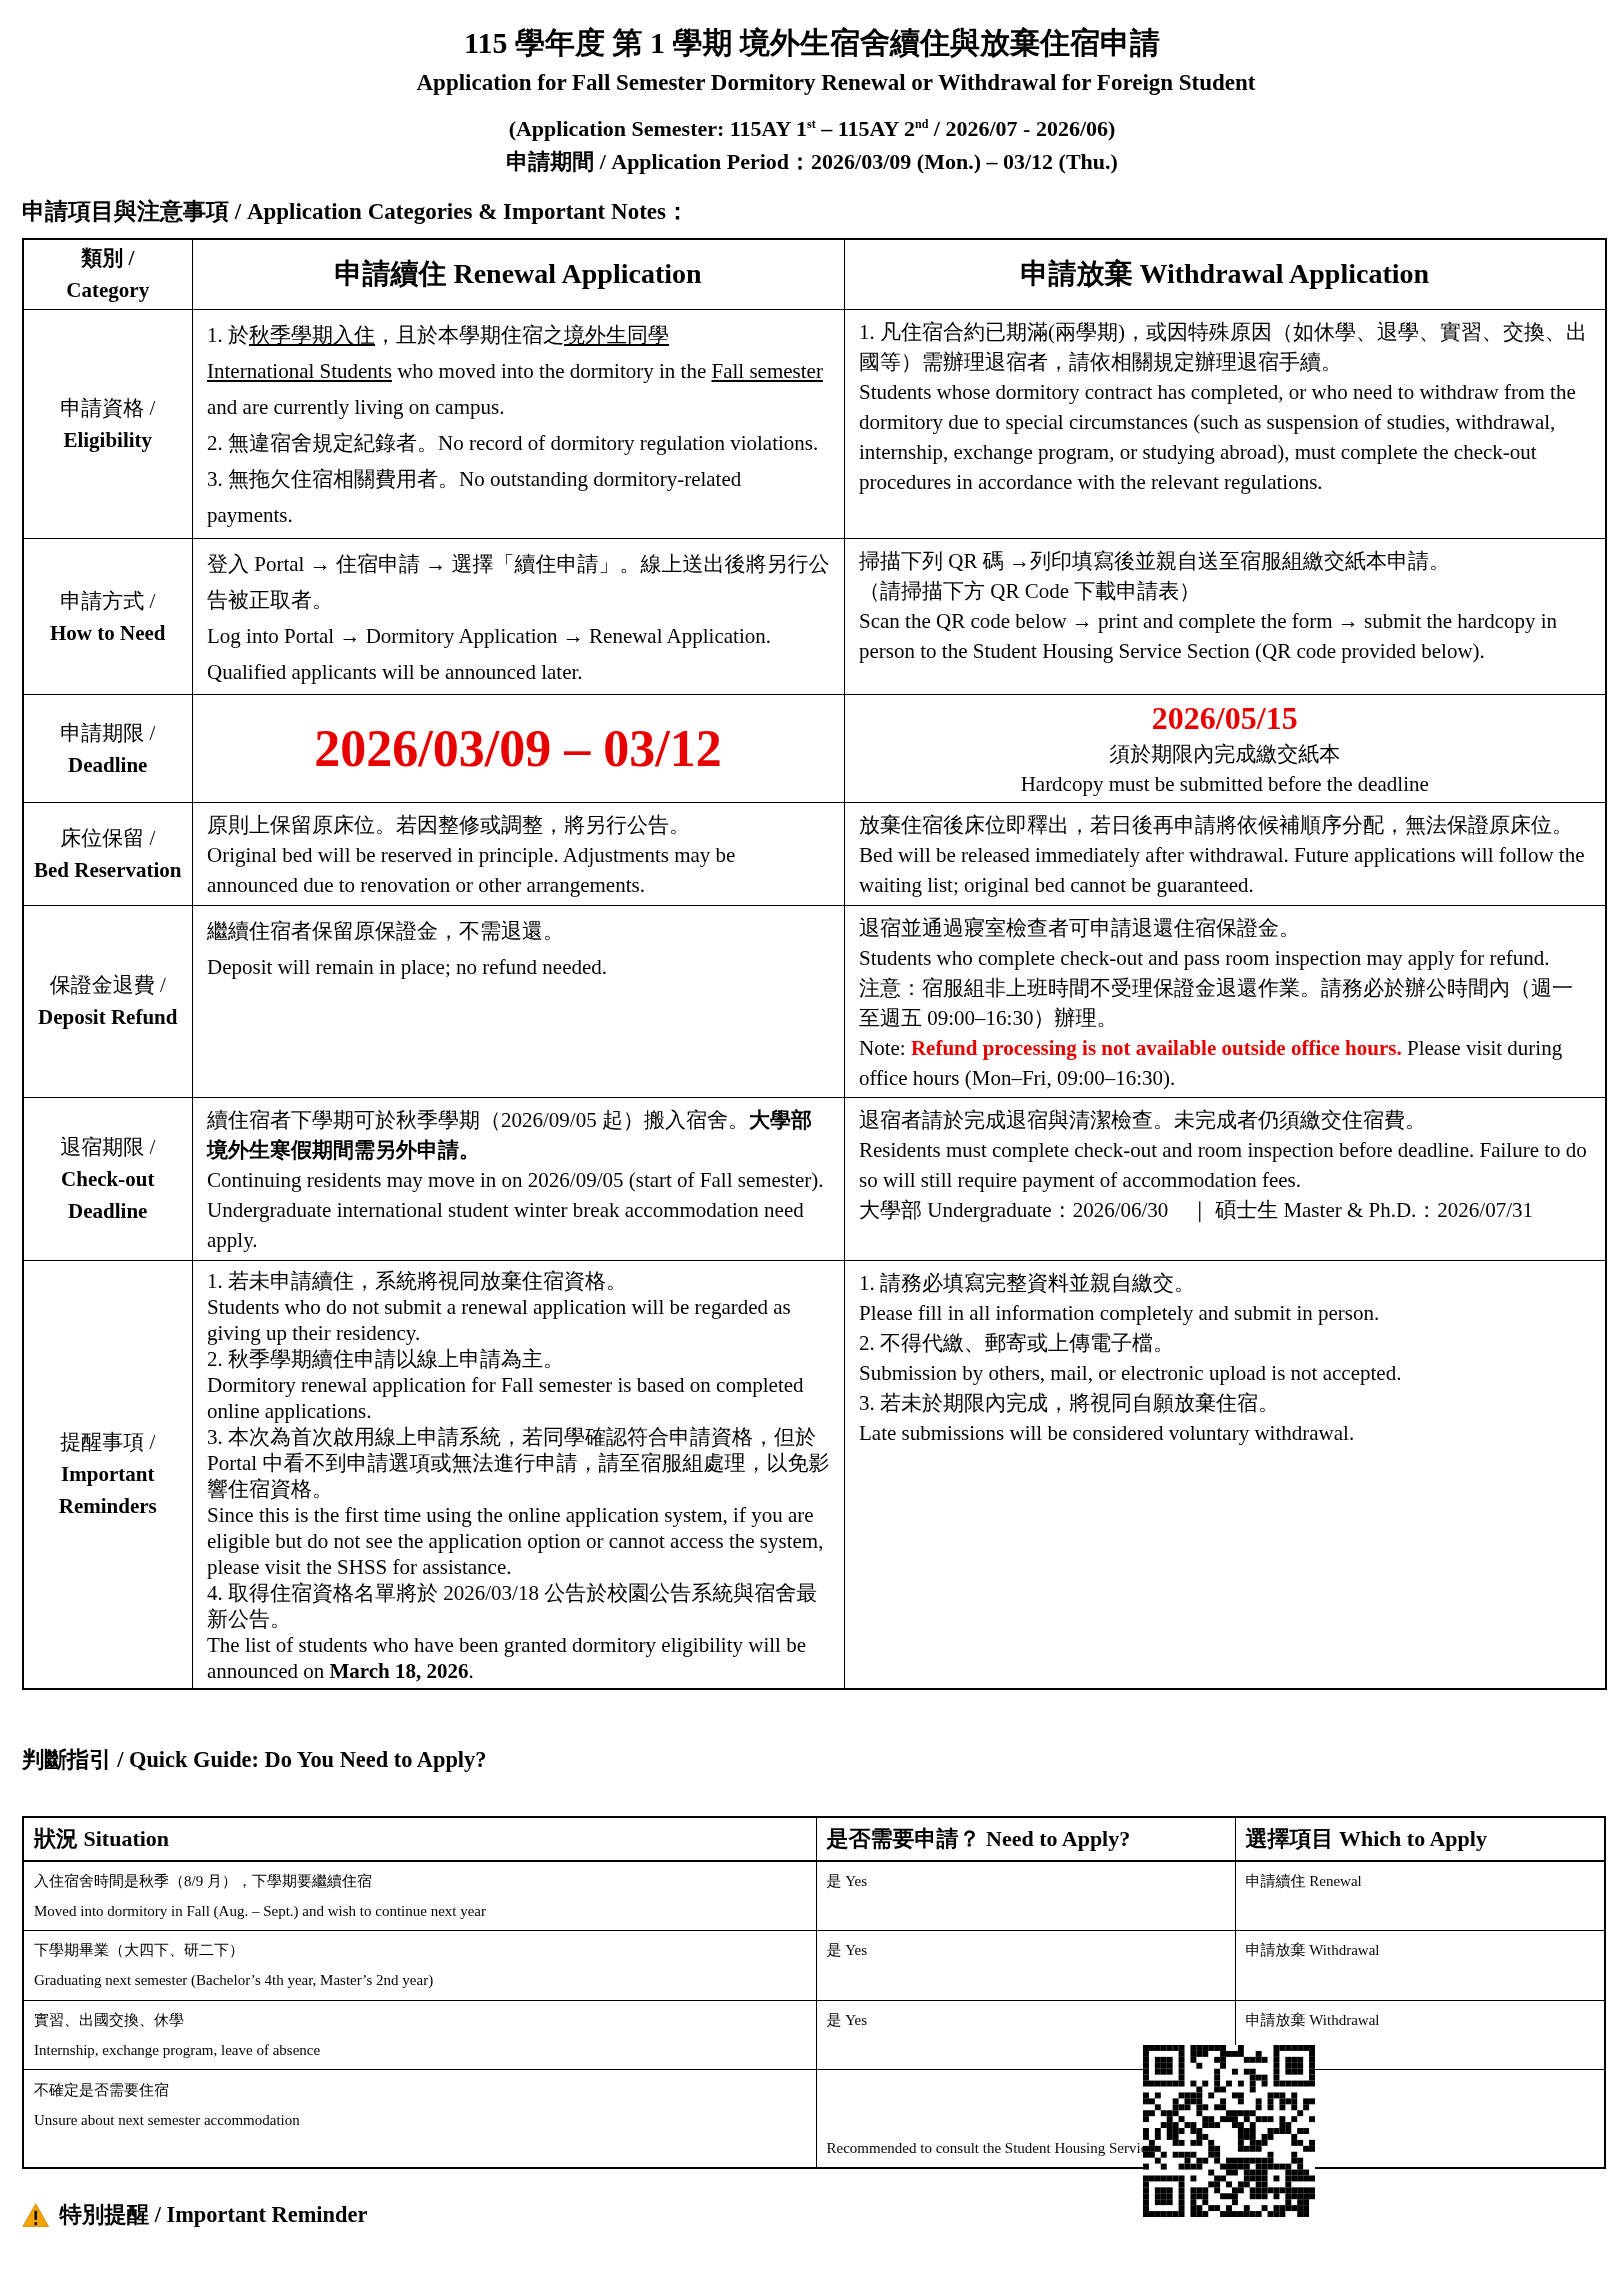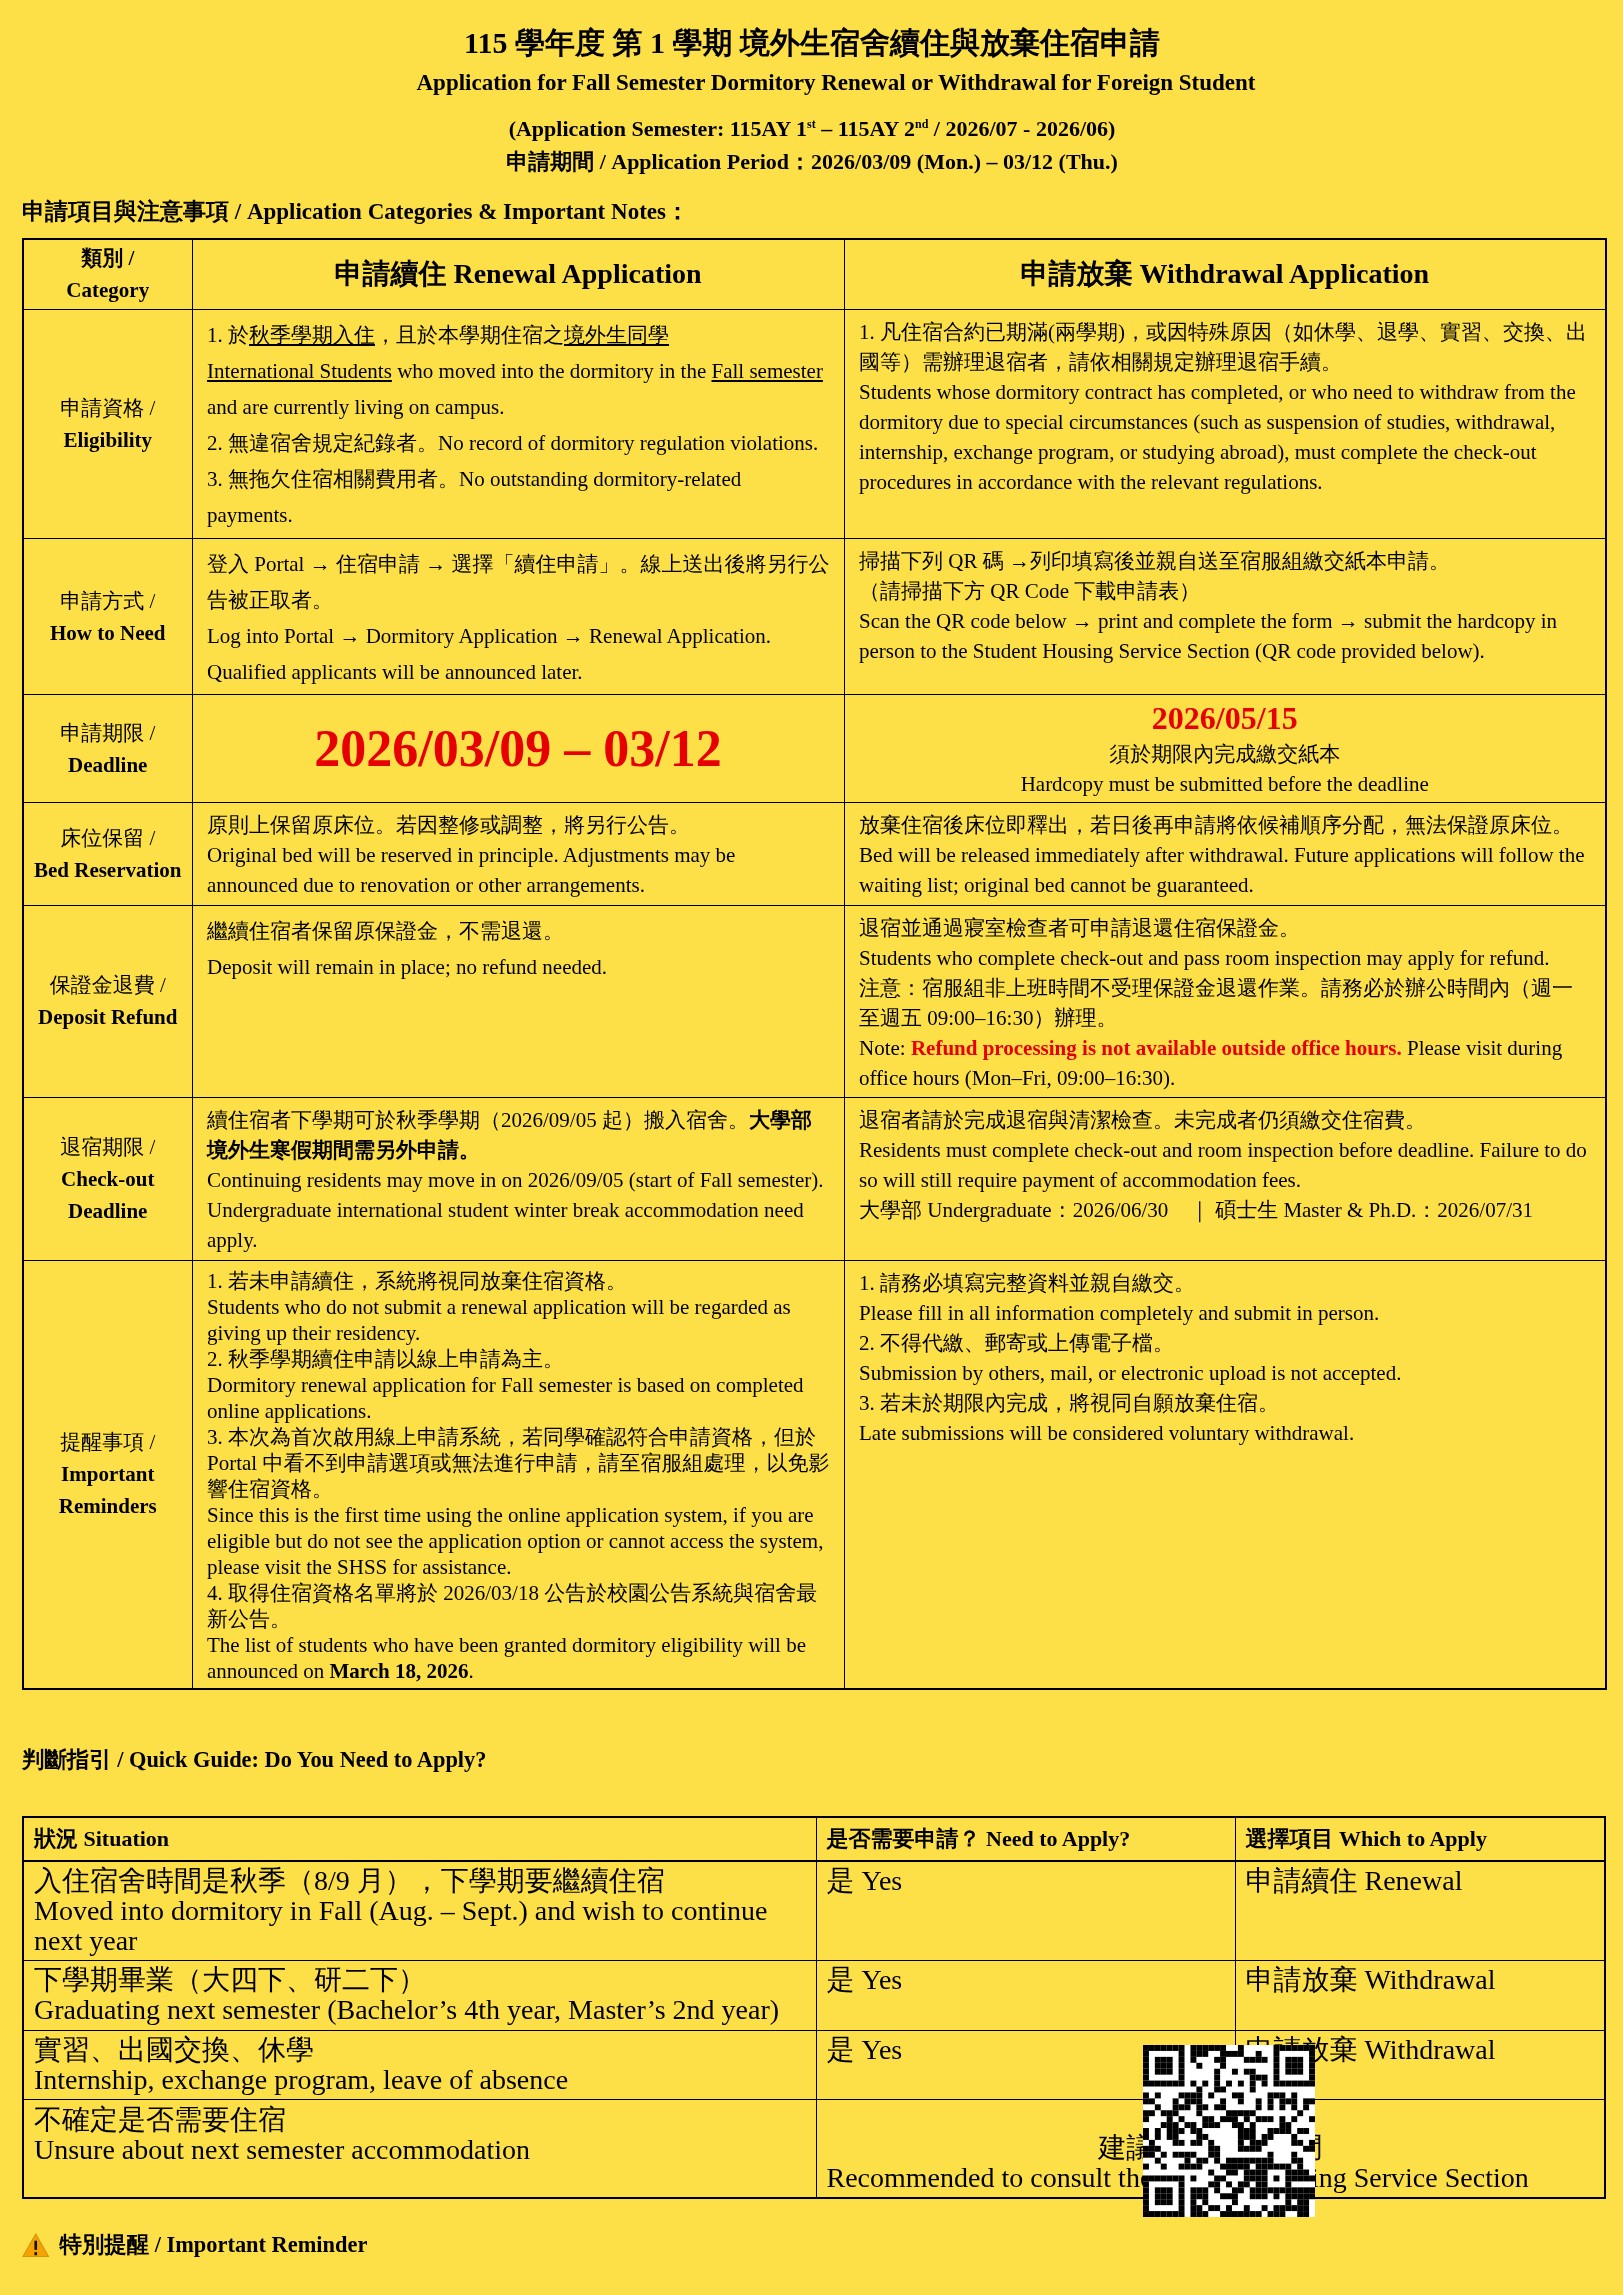--- a/index.html
+++ b/index.html
@@ -1,17 +1,17 @@
 <!DOCTYPE html>
 <html style="--red: #e60000; --warning: #f5a300;font-size:11.6px"><head>
 <meta charset="utf-8">
 <style>
   html,body{margin:0;padding:0;background:#888;}
   .page{
-    position:relative;width:1624px;height:2295px;background:#fde047;
+    position:relative;width:1624px;height:2295px;background:#ffffff;
     font-family:"Liberation Serif","DejaVu Serif",serif;color:#000;
     overflow:hidden;
   }
   p{margin:0;}
   
   .title-block{padding-top:22px;text-align:center;}
   .title-zh{font-size:30px;font-weight:bold;line-height:42px;}
   .title-en{font-size:23px;font-weight:bold;line-height:38px;margin-left:48px;}
   .title-sem{font-size:22px;font-weight:bold;line-height:33px;margin-top:5.8px;}
   .title-sem sup{font-size:12px;}
@@ -34,21 +34,21 @@
   .center-cell{text-align:center;vertical-align:middle;padding:2.9px;}
   .big-red{font-size:52px;font-weight:bold;color:var(--red,#e60000);line-height:58px;}
   .mid-red{font-size:32px;font-weight:bold;color:var(--red,#e60000);line-height:41px;}
   .red-inline{color:var(--red,#e60000);font-weight:bold;}
   .sub-deadline{font-size:21px;line-height:30px;}
   .bold{font-weight:bold;}
   
   .quick-table{margin:41px 0 0 22px;width:1582px;border:2.2px solid #000;}
   .quick-table td,.quick-table th{border:1.4px solid #000;overflow:hidden;vertical-align:top;text-align:left;}
   .quick-table th{font-size:22px;font-weight:bold;padding:5.8px 10px;vertical-align:middle;border-bottom:2.2px solid #000;}
-  .quick-table td{font-size:28px;line-height:30px;padding:4.3px 10px;}
+  .quick-table td{font-size:15px;line-height:30px;padding:4.3px 10px;}
   .advice-line{display:flex;align-items:center;gap:8.7px;flex-direction:column;}
   .u{text-decoration:underline;}
   
   .warn-icon{color:var(--warning,#f5a300);display:inline-flex;flex:0 0 auto;}
   
   .qr{position:absolute;left:1143px;top:2045px;width:172px;height:172px;}
 </style>
 </head>
 <body>
 

